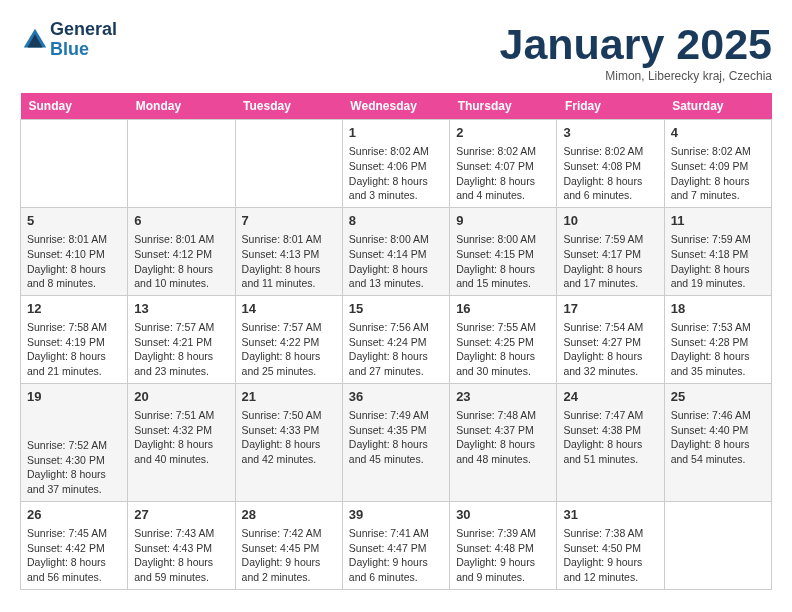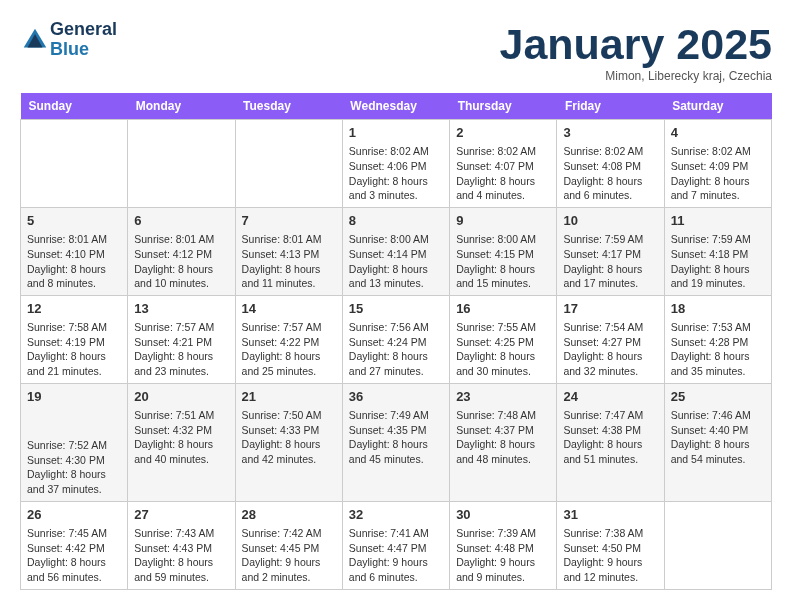--- a/index.html
+++ b/index.html
@@ -41,21 +41,21 @@
     .subtitle {
       font-size: 12px;
       color: #555;
     }
     table {
       width: 100%;
       border-collapse: collapse;
       font-size: 11px;
     }
     thead tr th {
-      background: #8b5cf6;
+      background: #ec4899;
       color: #fff;
       text-align: left;
       padding: 6px 8px;
       font-size: 12px;
       font-weight: bold;
     }
     tbody tr td {
       border: 1px solid #ccc;
       vertical-align: top;
       padding: 4px 6px;
@@ -291,21 +291,21 @@
 Sunset: 4:43 PM
 Daylight: 8 hours and 59 minutes.</div>
         </td>
         <td>
           <span class="day-number">28</span>
           <div class="day-info" style="white-space: pre-line;">Sunrise: 7:42 AM
 Sunset: 4:45 PM
 Daylight: 9 hours and 2 minutes.</div>
         </td>
         <td>
-          <span class="day-number">32</span>
+          <span class="day-number">39</span>
           <div class="day-info" style="white-space: pre-line;">Sunrise: 7:41 AM
 Sunset: 4:47 PM
 Daylight: 9 hours and 6 minutes.</div>
         </td>
         <td>
           <span class="day-number">30</span>
           <div class="day-info" style="white-space: pre-line;">Sunrise: 7:39 AM
 Sunset: 4:48 PM
 Daylight: 9 hours and 9 minutes.</div>
         </td>

